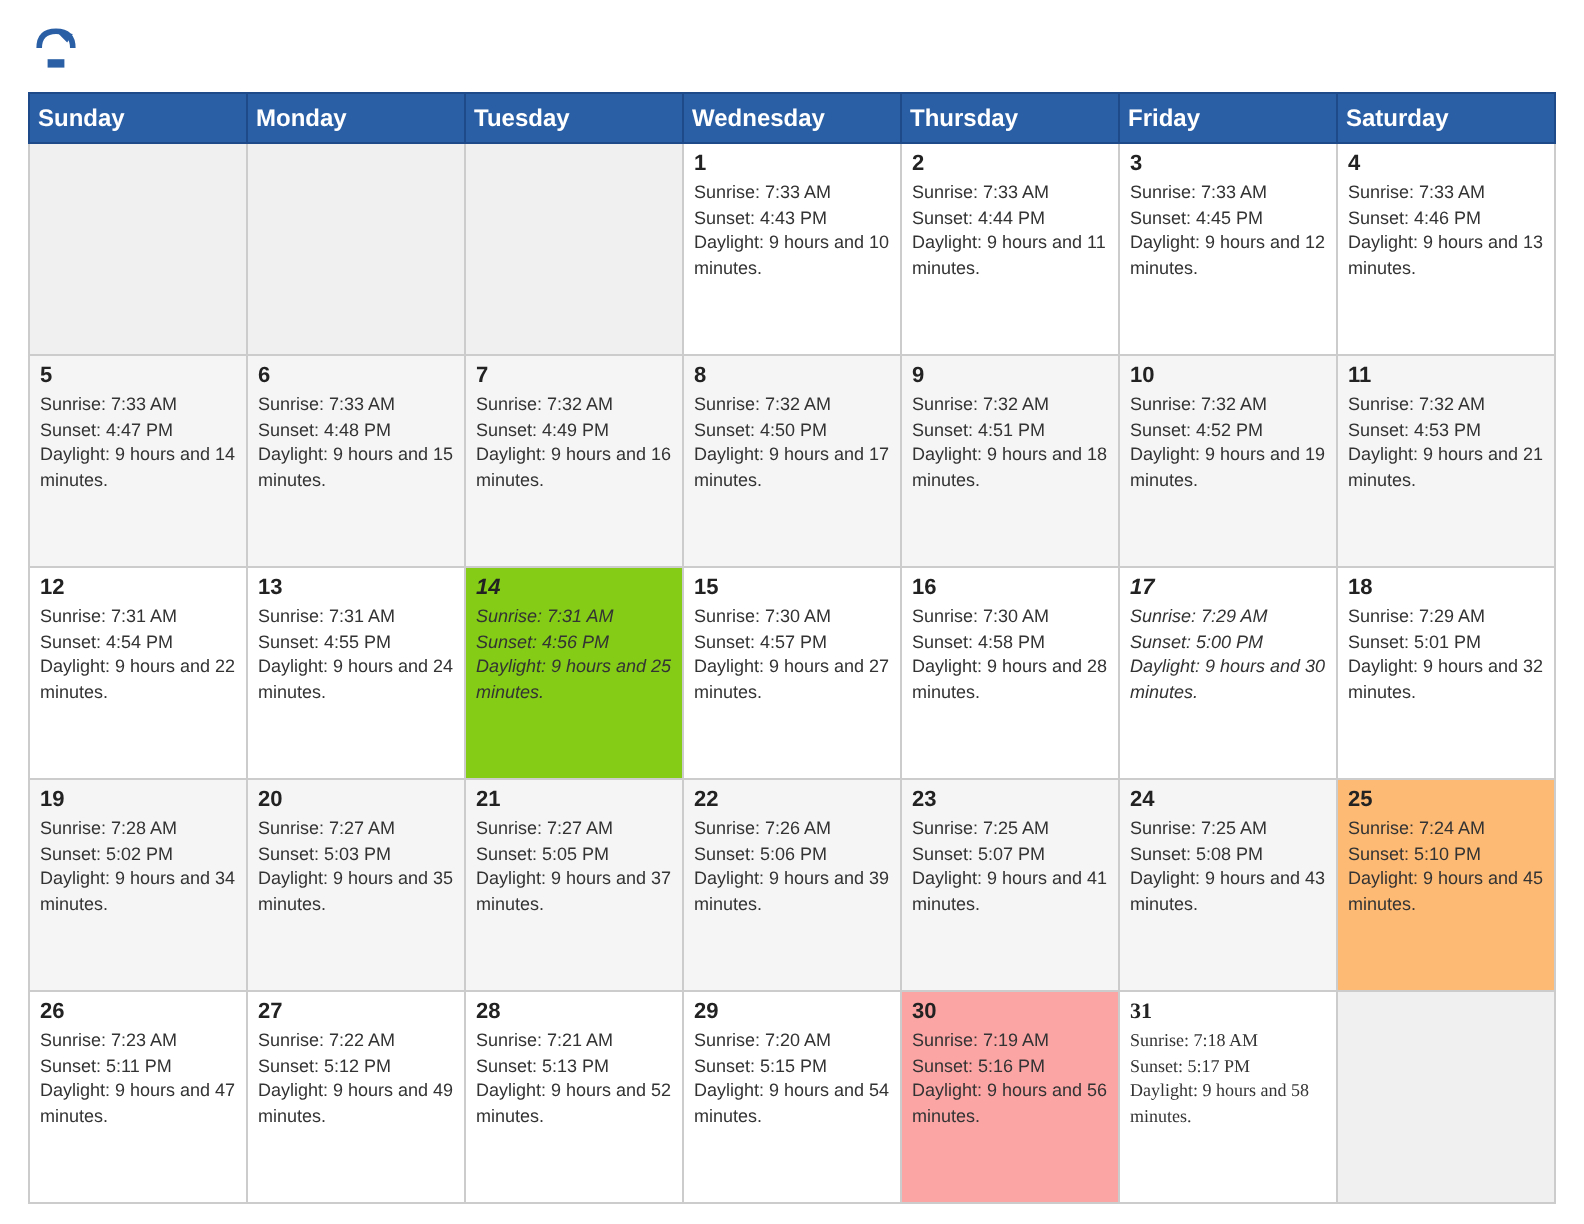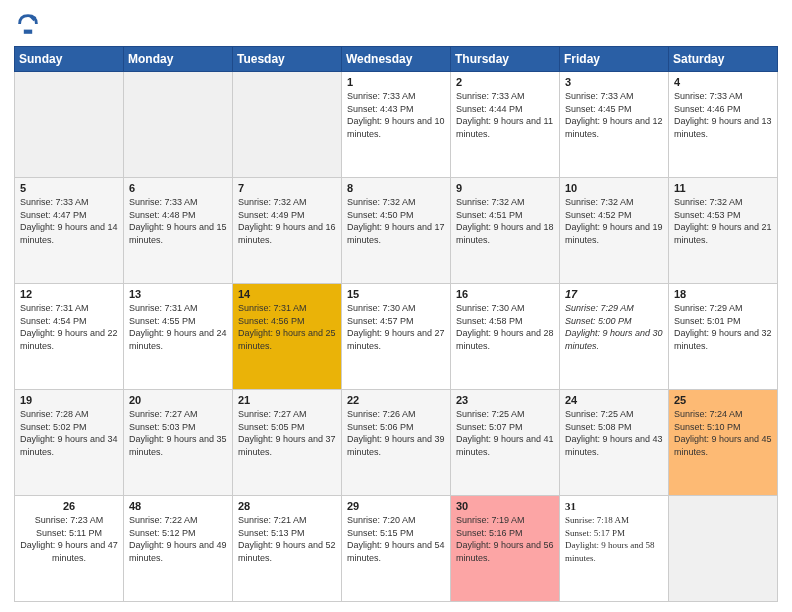--- a/index.html
+++ b/index.html
@@ -195,21 +195,21 @@
         </tr>
         <tr>
           <td style="background: rgb(255, 255, 255);">
             <span class="day-number">12</span>
             <div class="day-info">Sunrise: 7:31 AM<br>Sunset: 4:54 PM<br>Daylight: 9 hours and 22 minutes.</div>
           </td>
           <td style="background: rgb(255, 255, 255);">
             <span class="day-number">13</span>
             <div class="day-info">Sunrise: 7:31 AM<br>Sunset: 4:55 PM<br>Daylight: 9 hours and 24 minutes.</div>
           </td>
-          <td style="background: #eab308;">
+          <td style="background: #84cc16; font-style: italic;">
             <span class="day-number">14</span>
             <div class="day-info">Sunrise: 7:31 AM<br>Sunset: 4:56 PM<br>Daylight: 9 hours and 25 minutes.</div>
           </td>
           <td style="background: rgb(255, 255, 255);">
             <span class="day-number">15</span>
             <div class="day-info">Sunrise: 7:30 AM<br>Sunset: 4:57 PM<br>Daylight: 9 hours and 27 minutes.</div>
           </td>
           <td style="background: rgb(255, 255, 255);">
             <span class="day-number">16</span>
             <div class="day-info">Sunrise: 7:30 AM<br>Sunset: 4:58 PM<br>Daylight: 9 hours and 28 minutes.</div>
@@ -247,26 +247,26 @@
           <td style="background: rgb(245, 245, 245);">
             <span class="day-number">24</span>
             <div class="day-info">Sunrise: 7:25 AM<br>Sunset: 5:08 PM<br>Daylight: 9 hours and 43 minutes.</div>
           </td>
           <td style="background: #fdba74;">
             <span class="day-number">25</span>
             <div class="day-info">Sunrise: 7:24 AM<br>Sunset: 5:10 PM<br>Daylight: 9 hours and 45 minutes.</div>
           </td>
         </tr>
         <tr>
-          <td style="background: rgb(255, 255, 255); text-align: center;">
+          <td style="background: rgb(255, 255, 255);">
             <span class="day-number">26</span>
             <div class="day-info">Sunrise: 7:23 AM<br>Sunset: 5:11 PM<br>Daylight: 9 hours and 47 minutes.</div>
           </td>
           <td style="background: rgb(255, 255, 255);">
-            <span class="day-number">48</span>
+            <span class="day-number">27</span>
             <div class="day-info">Sunrise: 7:22 AM<br>Sunset: 5:12 PM<br>Daylight: 9 hours and 49 minutes.</div>
           </td>
           <td style="background: rgb(255, 255, 255);">
             <span class="day-number">28</span>
             <div class="day-info">Sunrise: 7:21 AM<br>Sunset: 5:13 PM<br>Daylight: 9 hours and 52 minutes.</div>
           </td>
           <td style="background: rgb(255, 255, 255);">
             <span class="day-number">29</span>
             <div class="day-info">Sunrise: 7:20 AM<br>Sunset: 5:15 PM<br>Daylight: 9 hours and 54 minutes.</div>
           </td>

